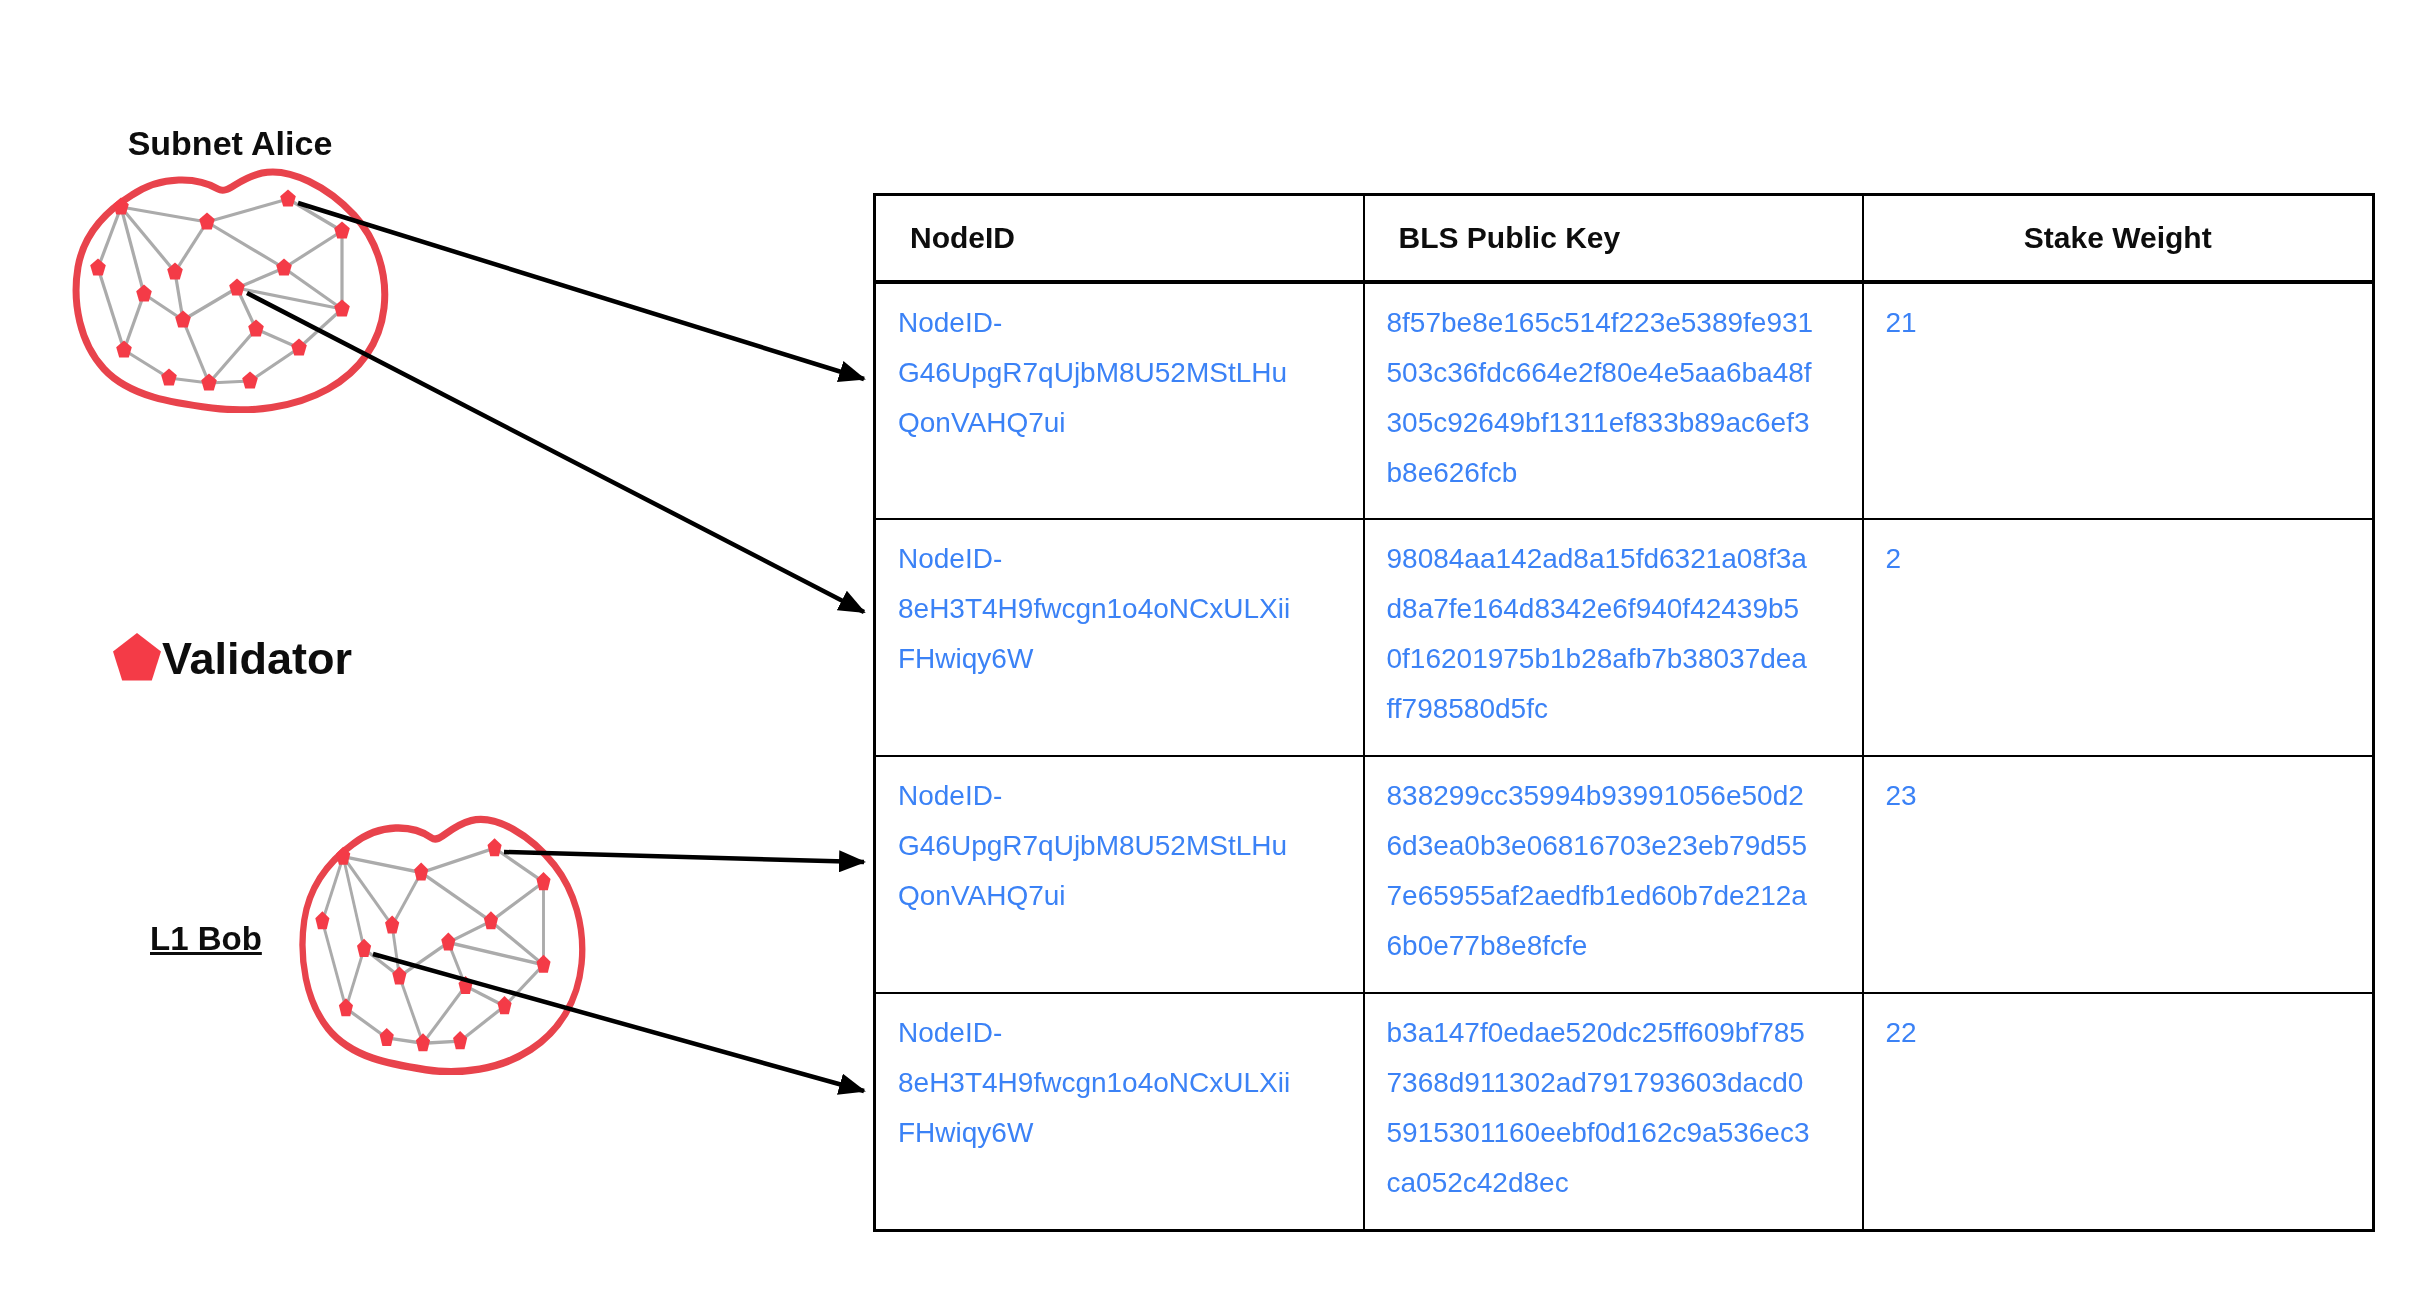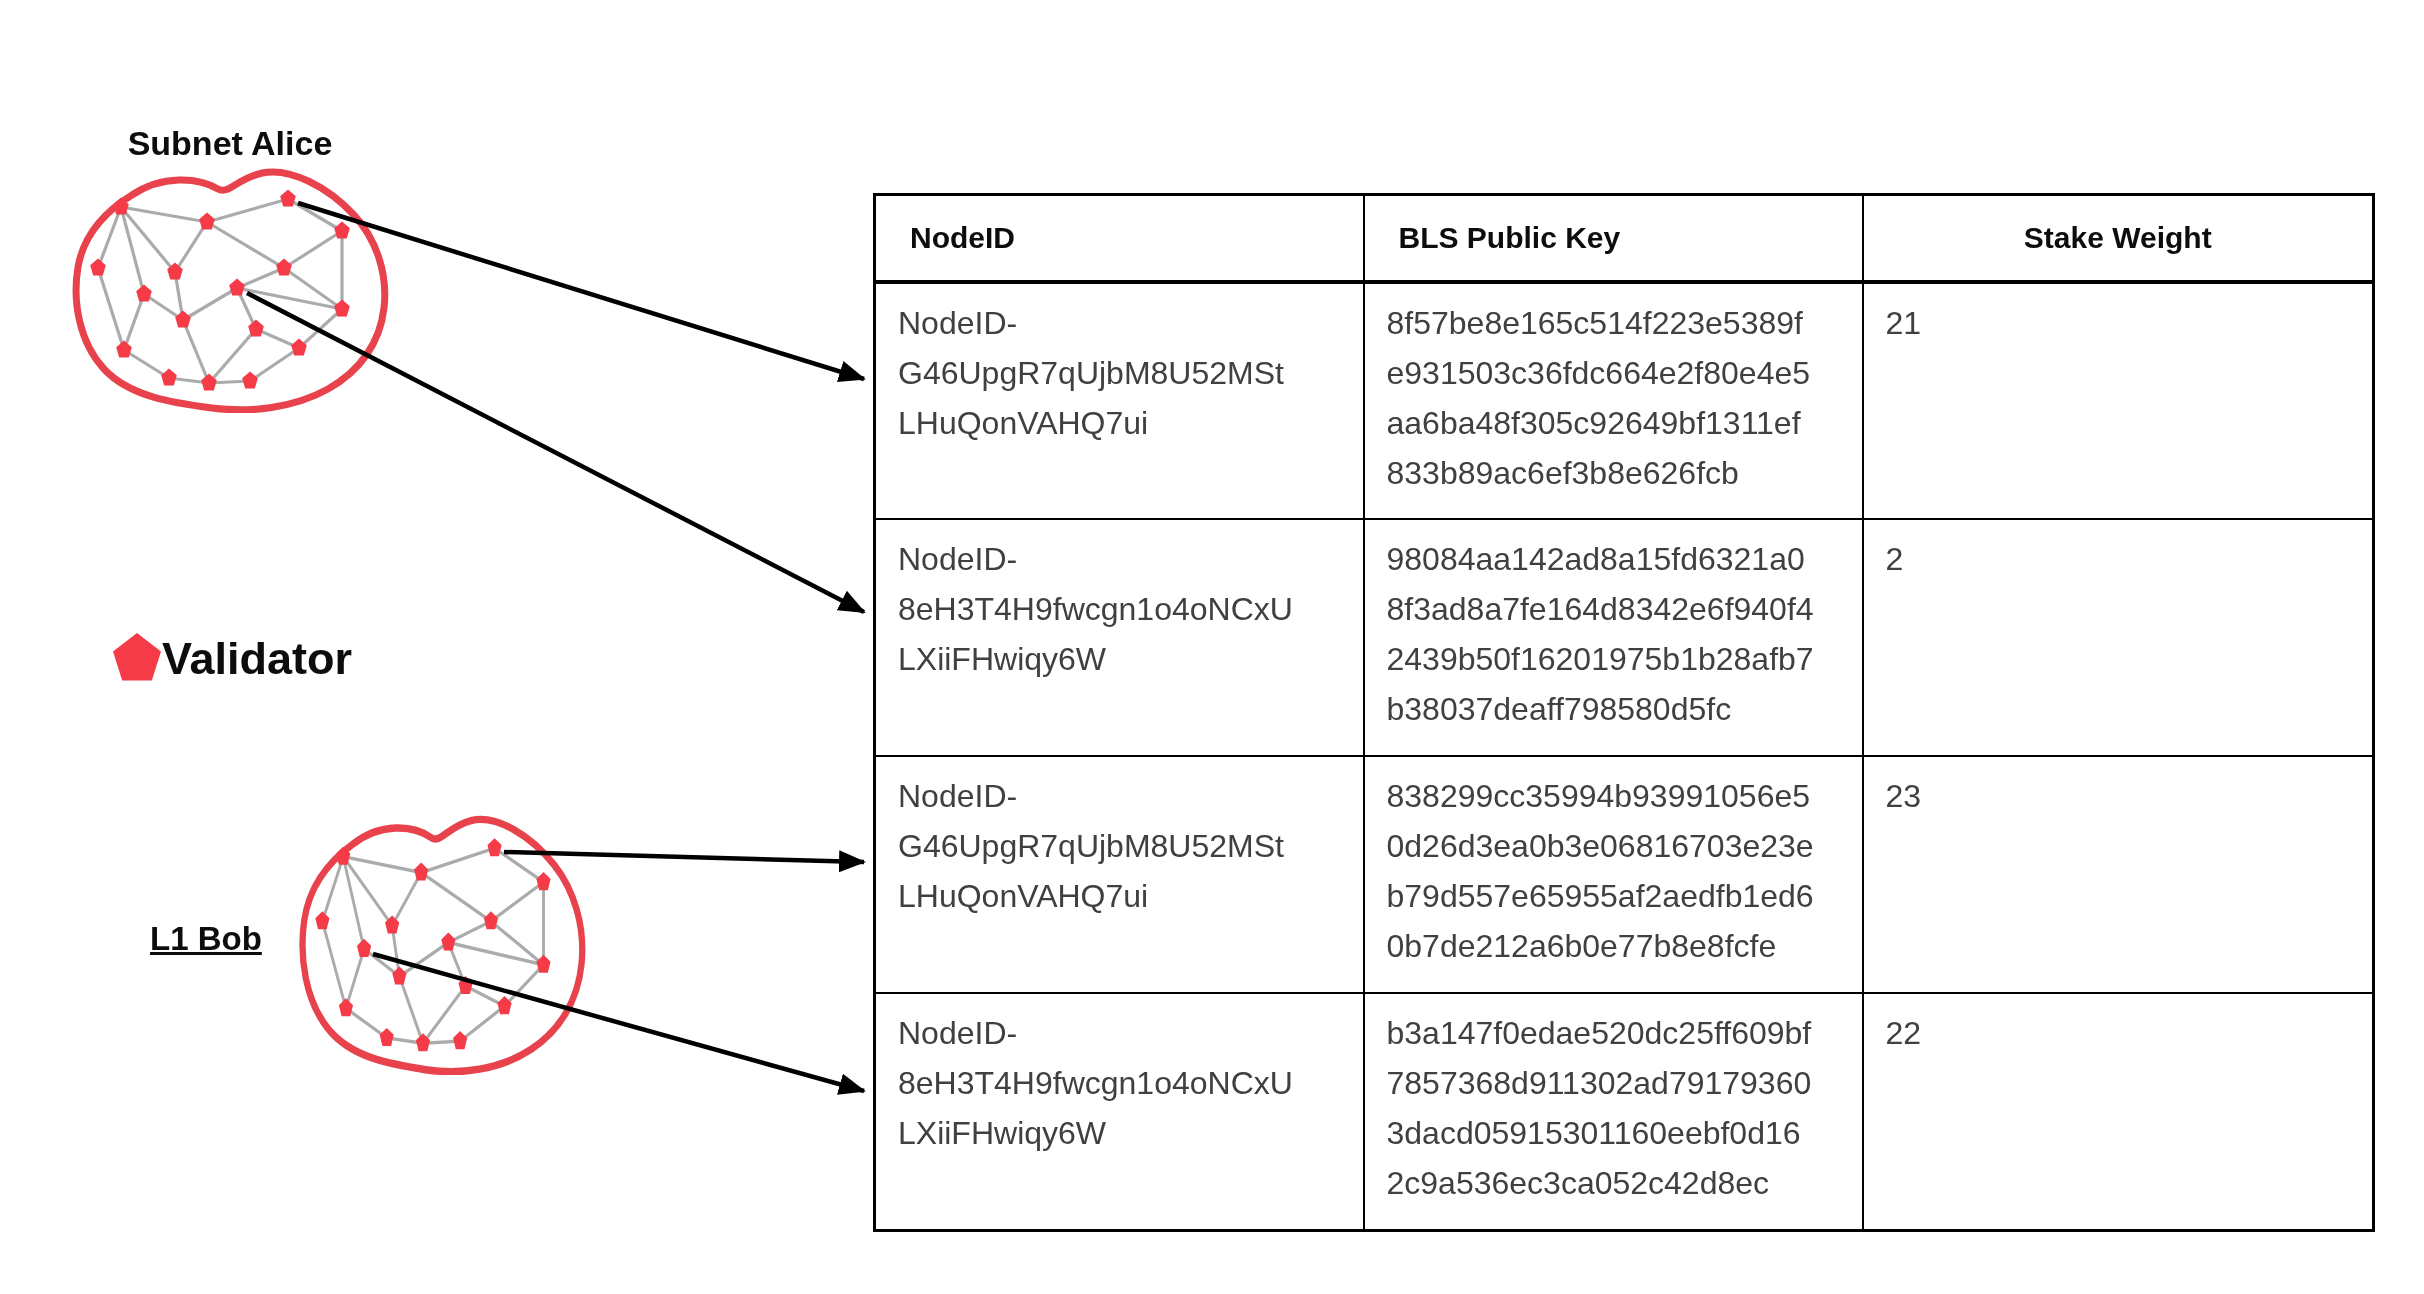--- a/index.html
+++ b/index.html
@@ -41,21 +41,21 @@
   table.ledger th,table.ledger td{border:2px solid #000;}
   table.ledger thead th{
     height:82px;font-size:30px;font-weight:bold;color:#0d0d0d;
     border-bottom:4px solid #000;vertical-align:middle;
   }
   th.h-left{text-align:left;padding-left:34px;}
   th.h-center{text-align:center;}
   table.ledger td{
     height:237px;box-sizing:border-box;vertical-align:top;
     padding:14px 28px 0 22px;
-    font-size:32px;line-height:50px;color:#404040;
+    font-size:28px;line-height:50px;color:#3b82f6;
   }
   td .wrap-id{width:400px;overflow-wrap:break-word;}
   td .wrap-key{width:428px;word-break:break-all;}
 </style>
 </head>
 <body>
 
 <div class="canvas">
 
 

